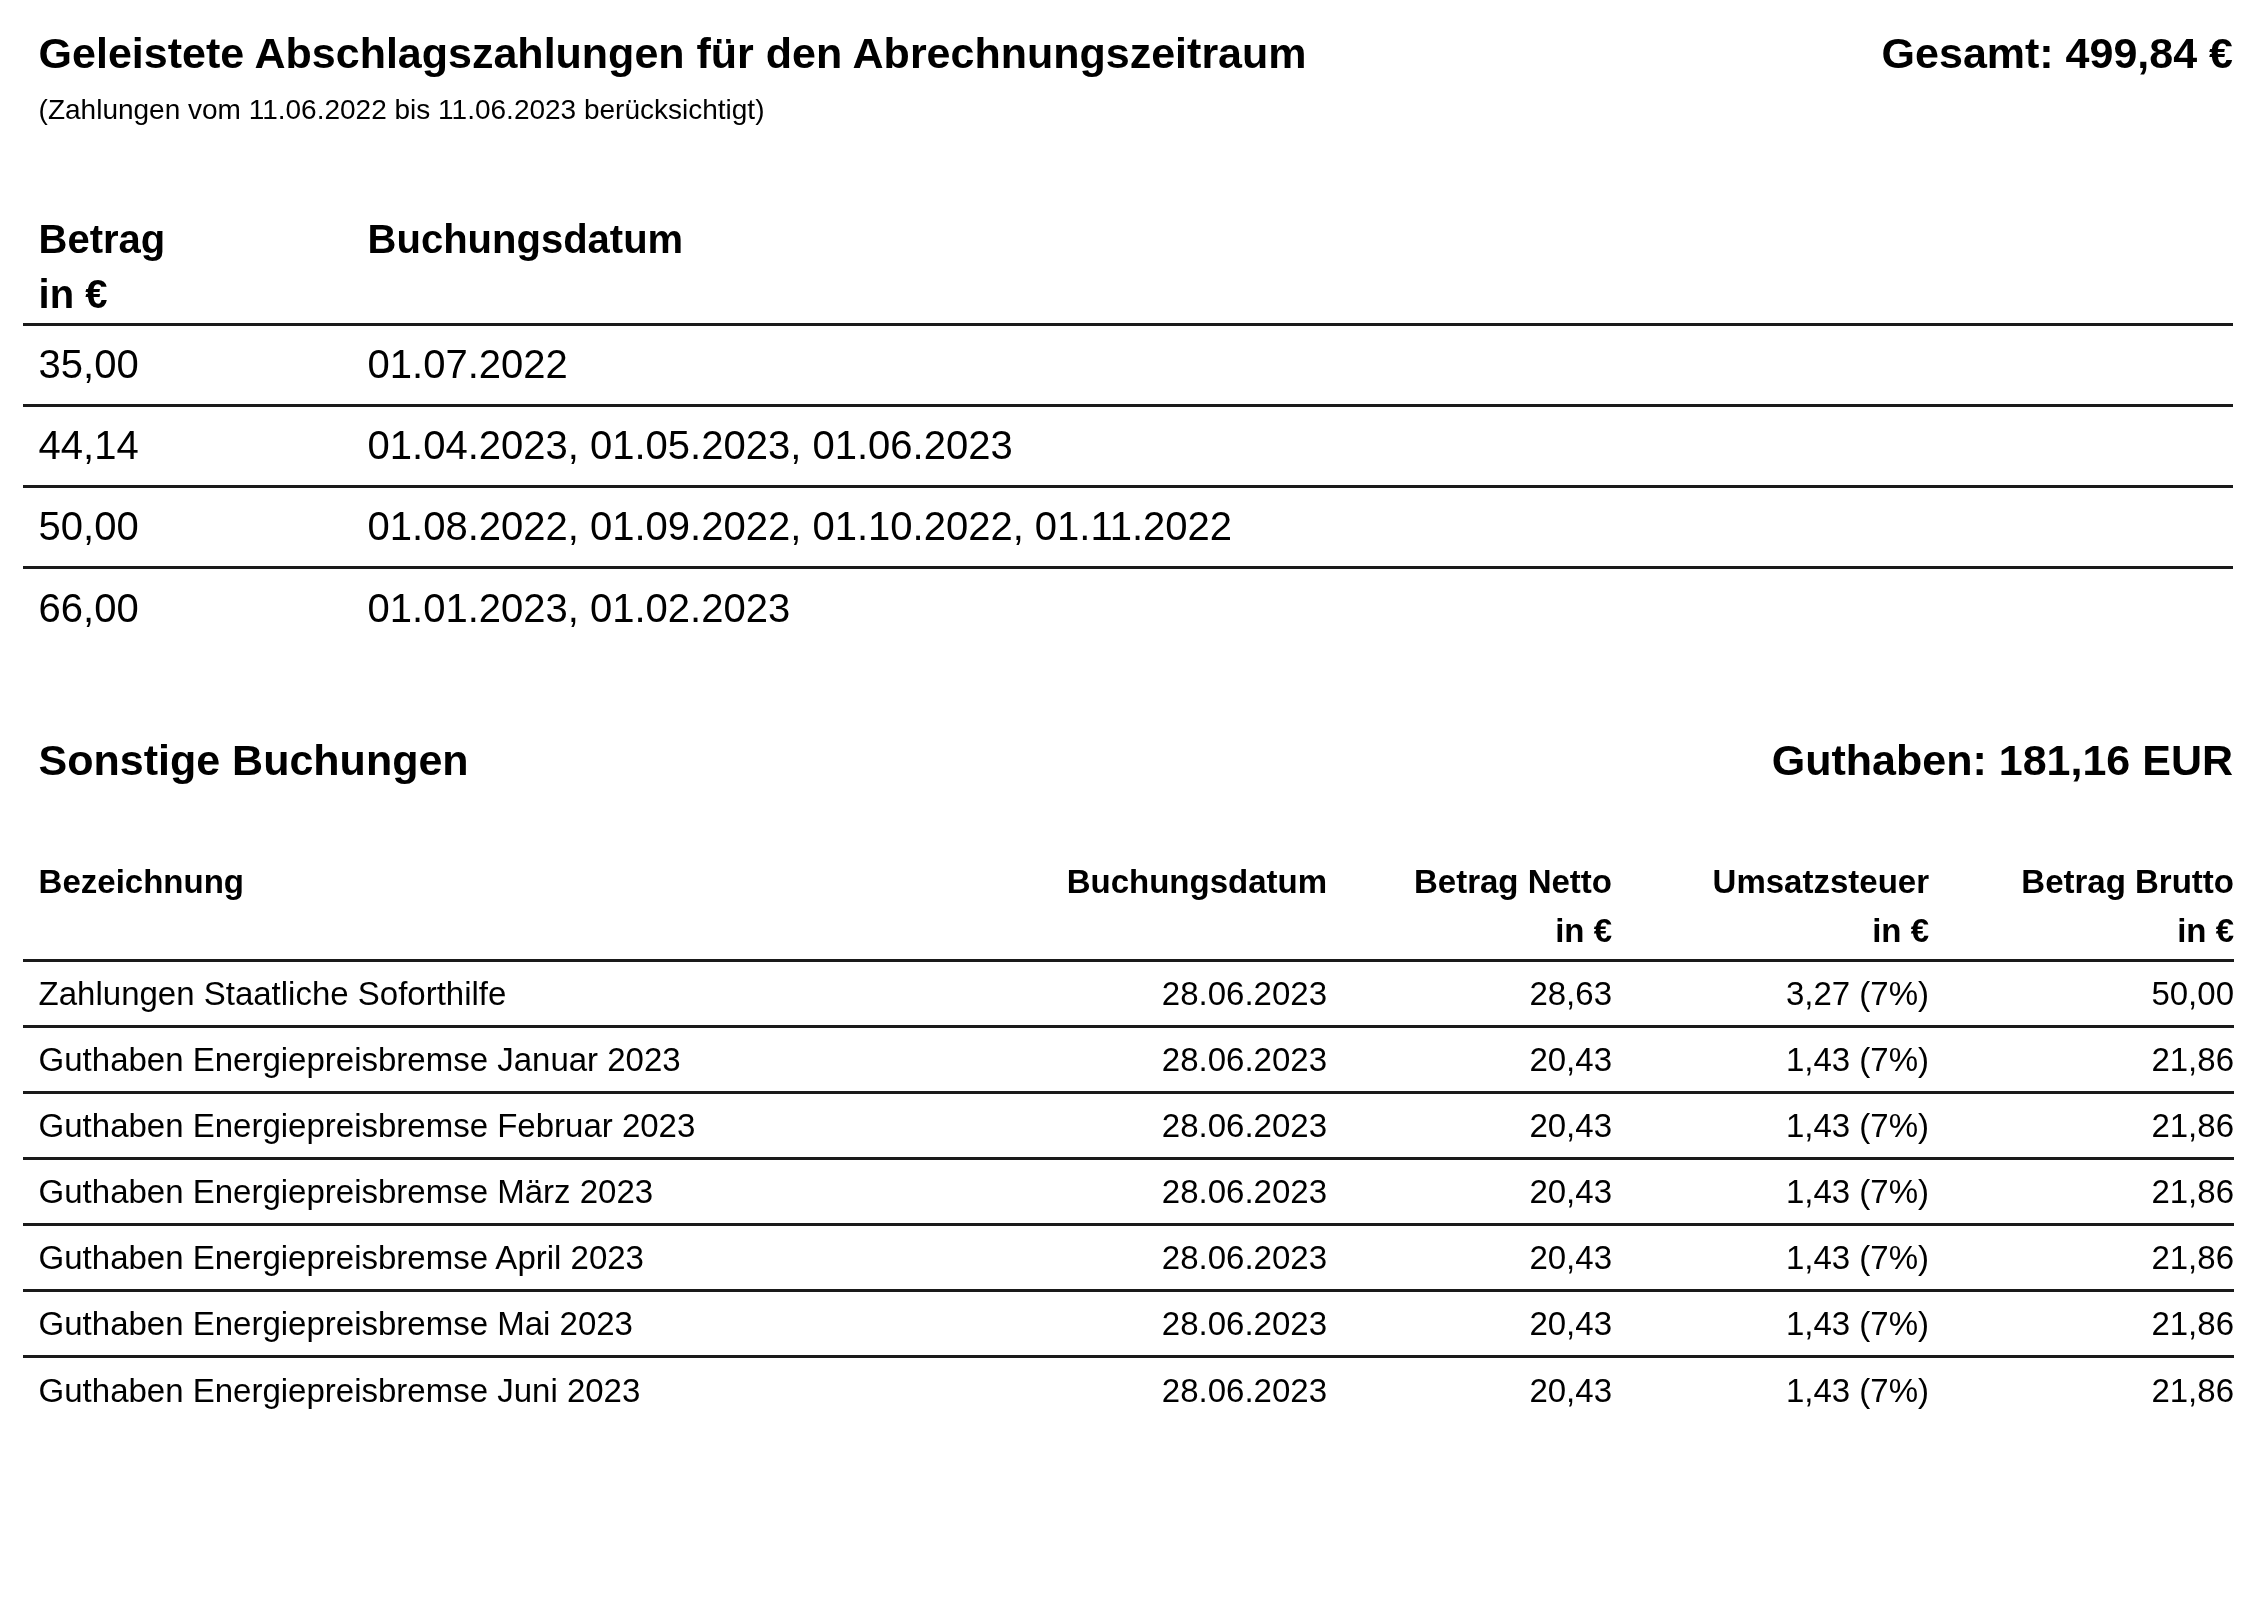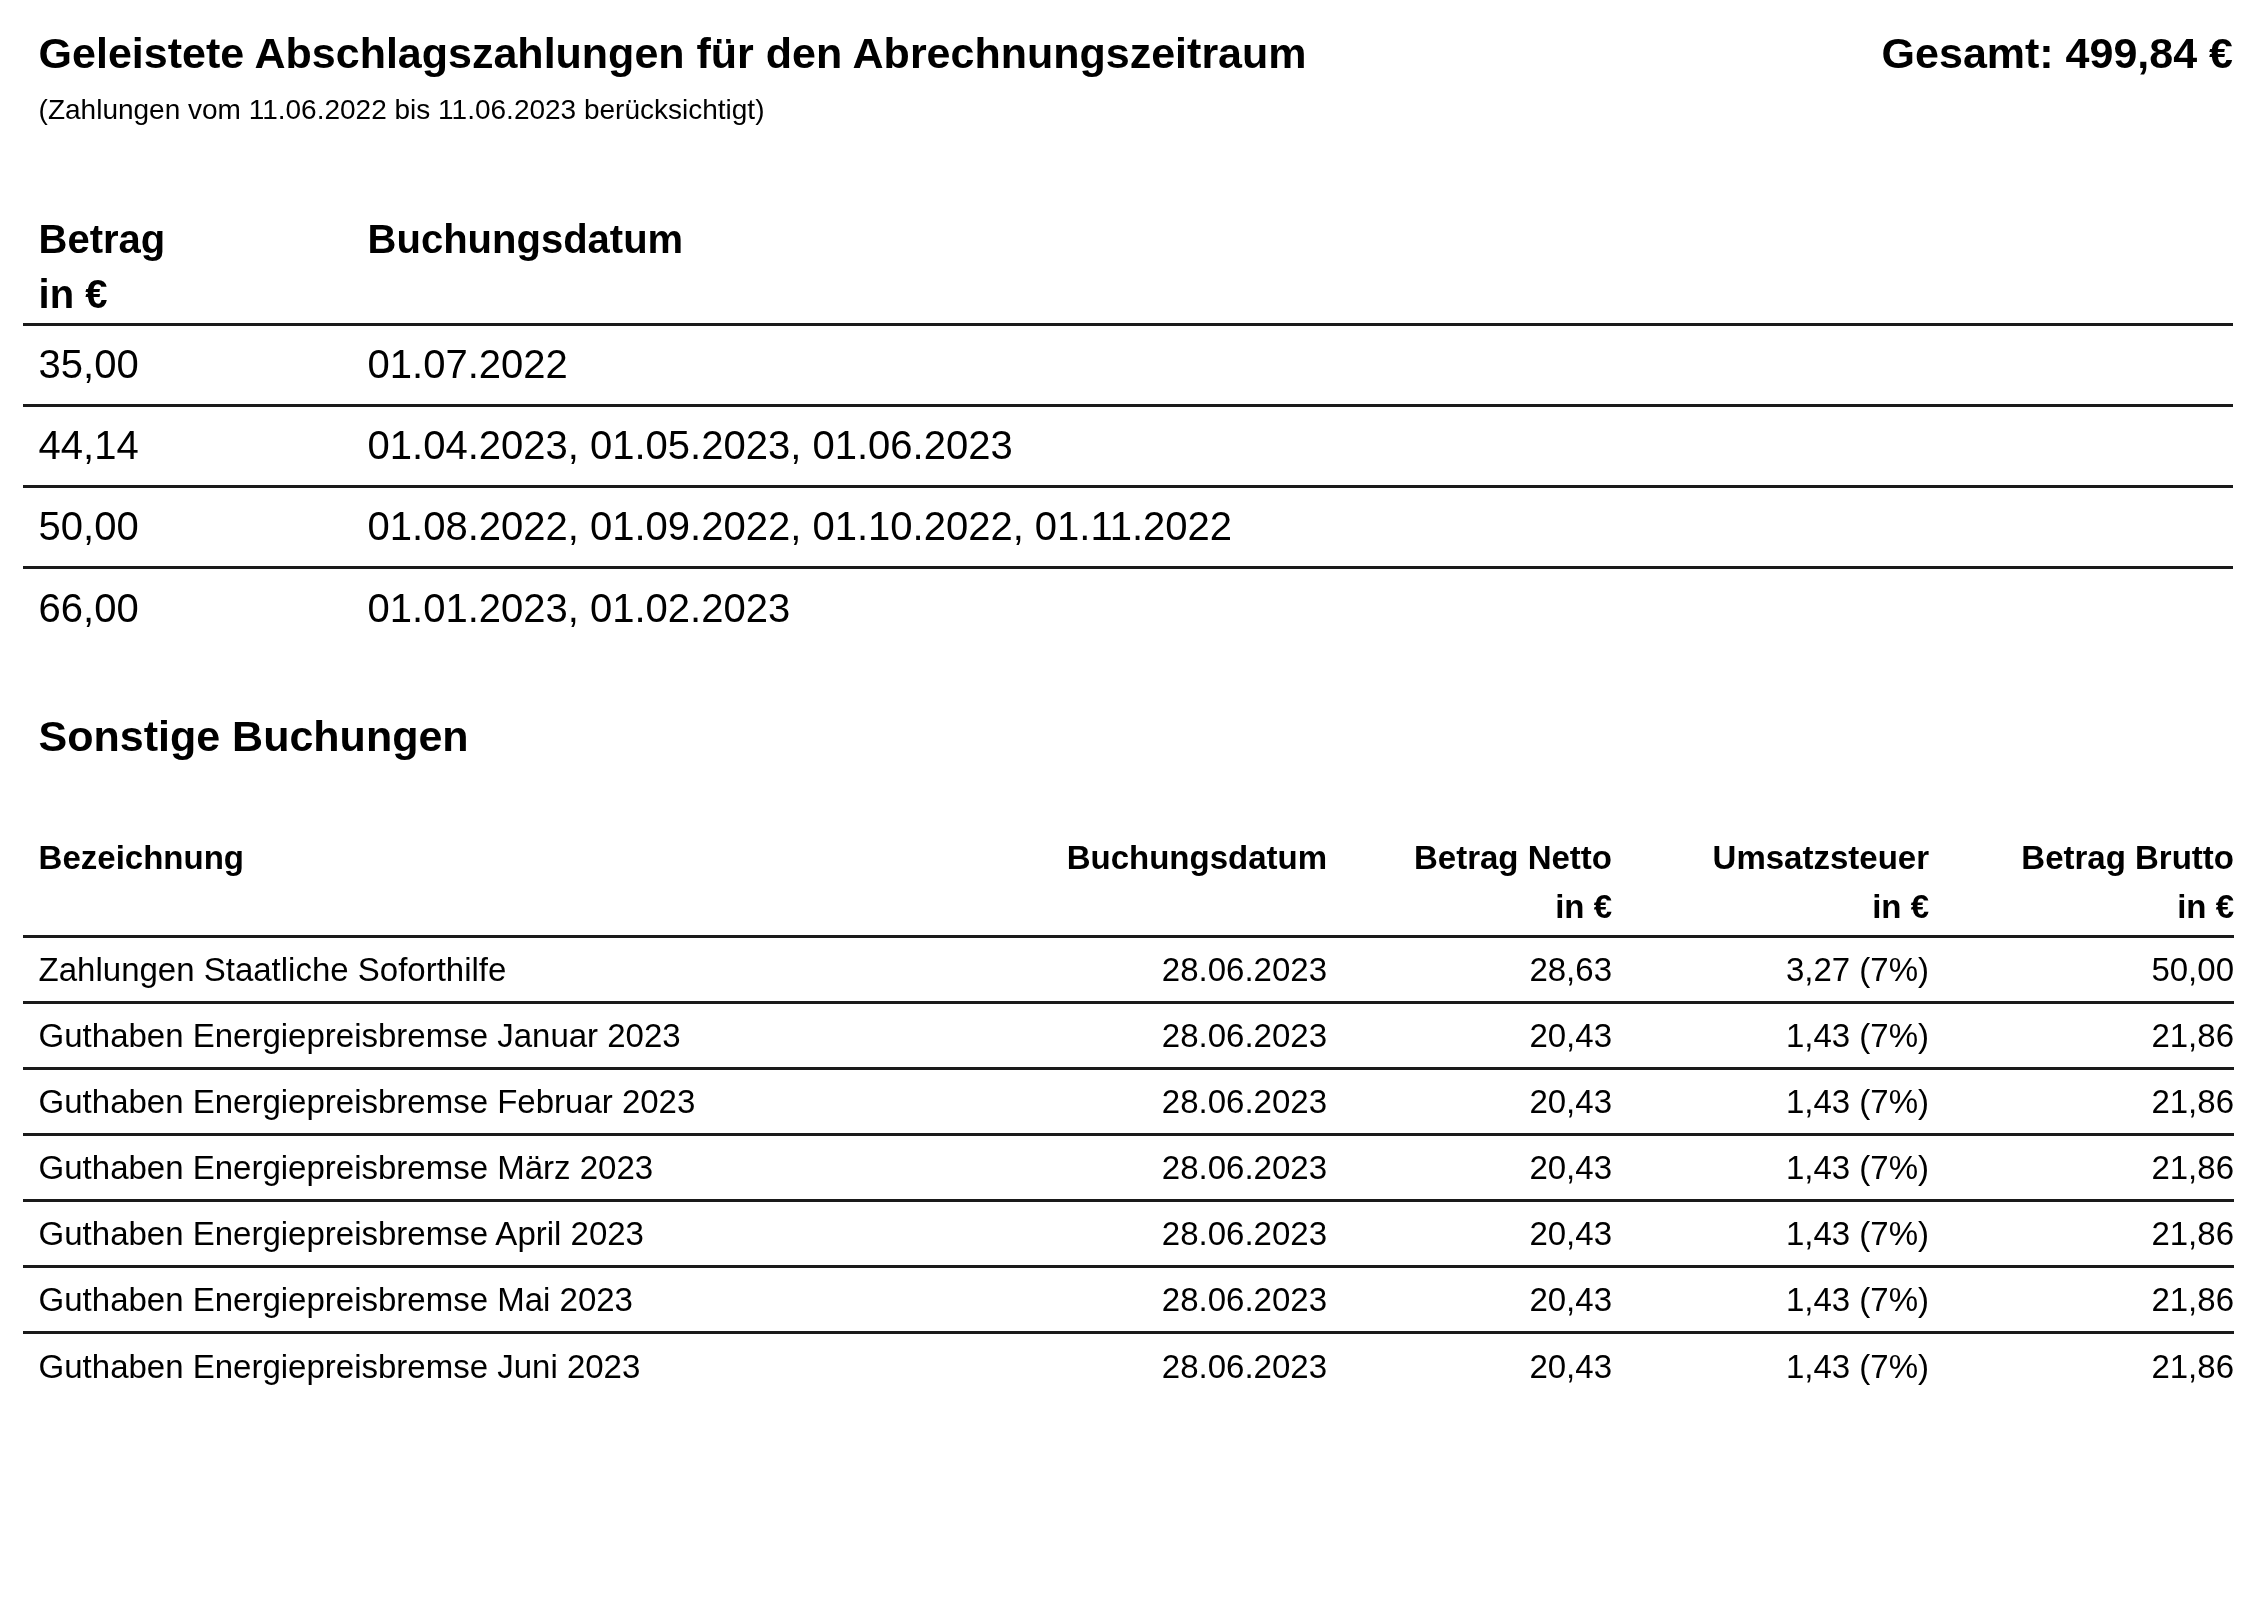--- a/index.html
+++ b/index.html
@@ -51,21 +51,21 @@
   }
   .t1 td {
     height: 81px;
     vertical-align: middle;
     padding-left: 15.6px;
     border-bottom: 3.7px solid #1a1a1a;
     white-space: nowrap;
   }
   .t1 tbody tr:last-child td { border-bottom: none; height: 81px; }
   
-  .sec2 { margin-top: 64px; }
+  .sec2 { margin-top: 88px; }
   
   .t2 { margin-top: 71px; font-size: 33px; }
   .t2 th {
     font-weight: bold;
     vertical-align: top;
     line-height: 1.5;
     padding-bottom: 3.7px;
     border-bottom: 3.7px solid #1a1a1a;
   }
   .t2 th.left { text-align: left; padding-left: 15.6px; }
@@ -121,20 +121,21 @@
       </tr>
       <tr>
         <td>66,00</td>
         <td>01.01.2023, 01.02.2023</td>
       </tr>
     </tbody>
   </table>
 
   <div class="head-row sec2">
     <div class="title-big">Sonstige Buchungen</div>
+    <div class="total-big">Guthaben: 181,16 EUR</div>
   </div>
 
   <table class="t2">
     <colgroup>
       <col style="width:1010px">
         <col style="width:294px">
         <col style="width:285px">
         <col style="width:317px">
         <col style="width:305px">
     </colgroup>

